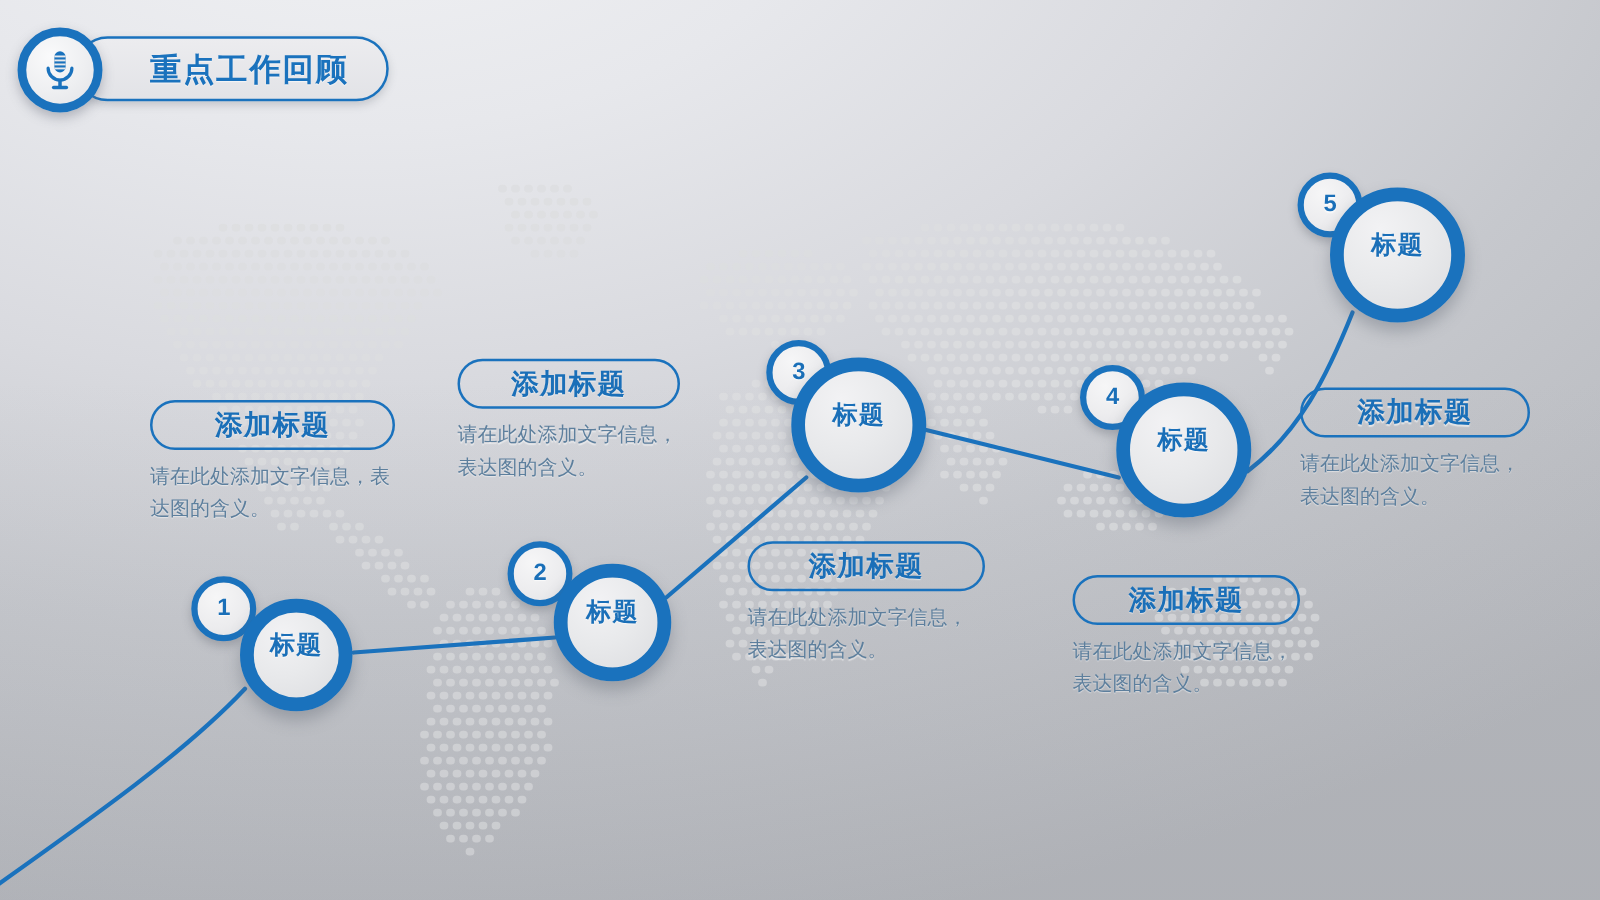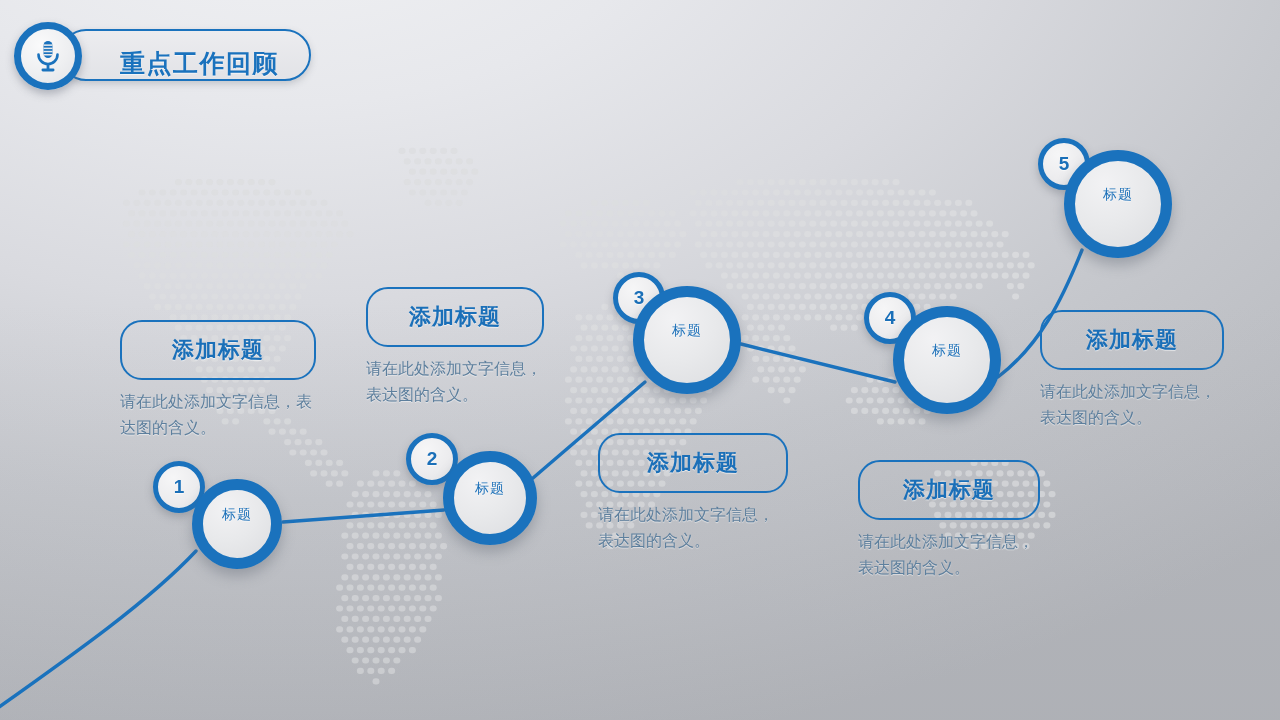--- a/index.html
+++ b/index.html
@@ -24,23 +24,23 @@
   }
 
   
   #connectors{position:absolute;inset:0;pointer-events:none;}
 
   
   #header{position:absolute;left:14px;top:22px;height:68px;}
   #header-pill{
     position:absolute;left:46px;top:7px;
     height:52px;box-sizing:border-box;
-    padding:16px 30px 0 58px;
+    padding:0 30px 0 58px;
     border:2.5px solid #1a72bd;border-radius:26px;
-    display:flex;align-items:flex-start;
+    display:flex;align-items:center;
     background:linear-gradient(to bottom,#ececef 0%,#e2e3e7 100%);
     box-shadow:0 3px 7px rgba(110,115,125,.30);
   }
   #header-title{
     font-size:25px;font-weight:bold;color:#1a72bd;
     letter-spacing:1.5px;white-space:nowrap;
     text-shadow:0 1px 1px rgba(255,255,255,.65);
   }
   #header-badge{
     position:absolute;left:0;top:0;width:68px;height:68px;border-radius:50%;
@@ -54,42 +54,42 @@
   .node{position:absolute;}
   .node-ring{
     position:absolute;border-radius:50%;box-sizing:border-box;
     border:11px solid #1a72bd;
     background:radial-gradient(circle at 34% 26%, #f2f2f4 0%, #e8e9eb 50%, #dcdde0 100%);
     box-shadow:0 7px 13px rgba(96,102,114,.40);
     display:flex;align-items:center;justify-content:center;
     z-index:2;
   }
   .node-label{
-    font-size:14px;font-weight:normal;color:#1a6fb8;
+    font-size:20px;font-weight:bold;color:#1a6fb8;
     letter-spacing:1px;
     text-shadow:0 1px 1px rgba(255,255,255,.7);
     transform:translateY(-9px);
   }
   .node-badge{
     position:absolute;width:52px;height:52px;border-radius:50%;box-sizing:border-box;
     border:5px solid #1a72bd;
     background:radial-gradient(circle at 36% 28%, #f6f6f7 0%, #ececee 60%, #e1e2e5 100%);
     box-shadow:0 4px 8px rgba(96,102,114,.38);
     display:flex;align-items:center;justify-content:center;
     z-index:1;
   }
   .node-badge span{
     font-size:19px;font-weight:bold;color:#1a6fb8;
     text-shadow:0 1px 1px rgba(255,255,255,.7);
   }
 
   
   .caption{position:absolute;}
   .caption-pill{
-    box-sizing:border-box;height:60px;
+    box-sizing:border-box;height:40px;
     border:2.5px solid #1a72bd;border-radius:22px;
     display:flex;align-items:center;justify-content:center;
     background:transparent;
   }
   .caption-pill span{
     font-size:22px;font-weight:bold;color:#1a6fb8;letter-spacing:1px;
     text-shadow:0 1px 1px rgba(255,255,255,.6);
   }
   .caption-body{
     margin-top:9px;

